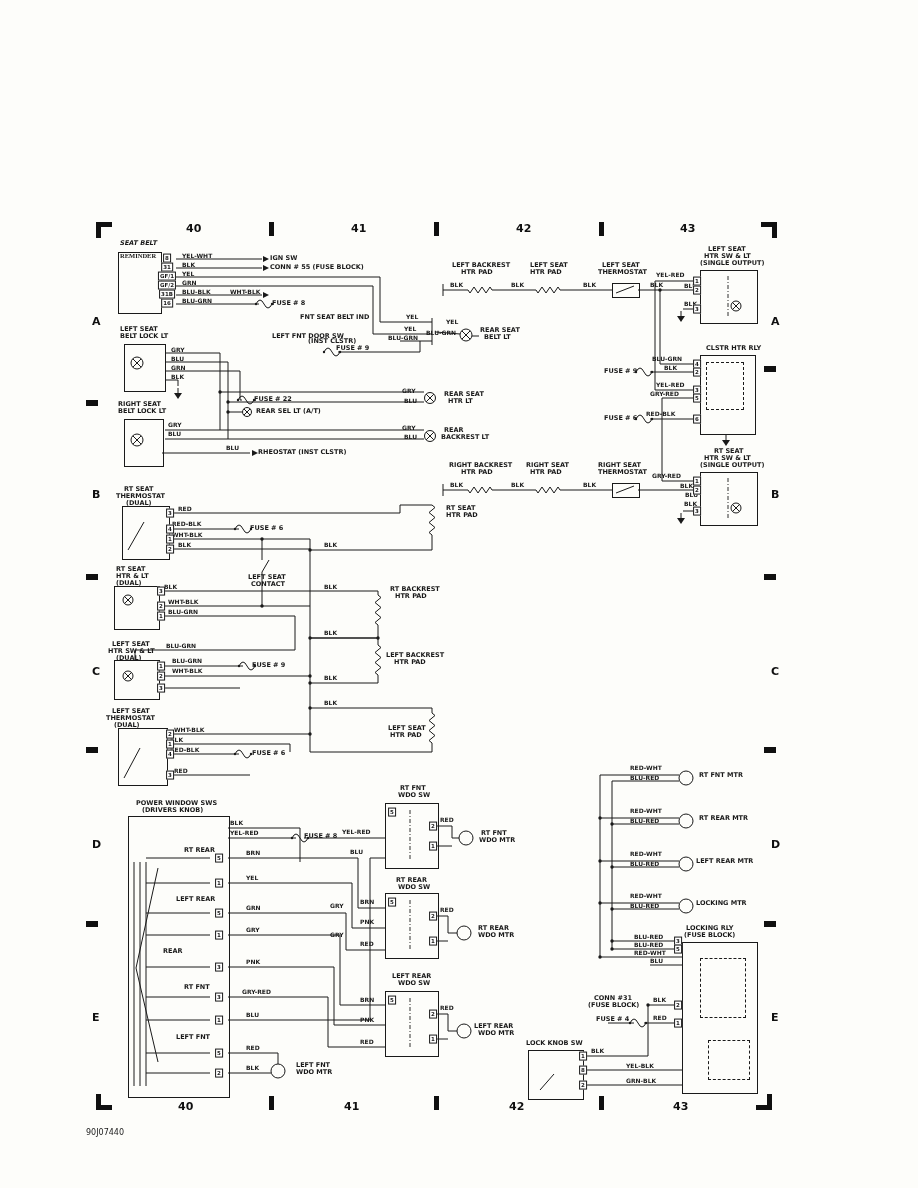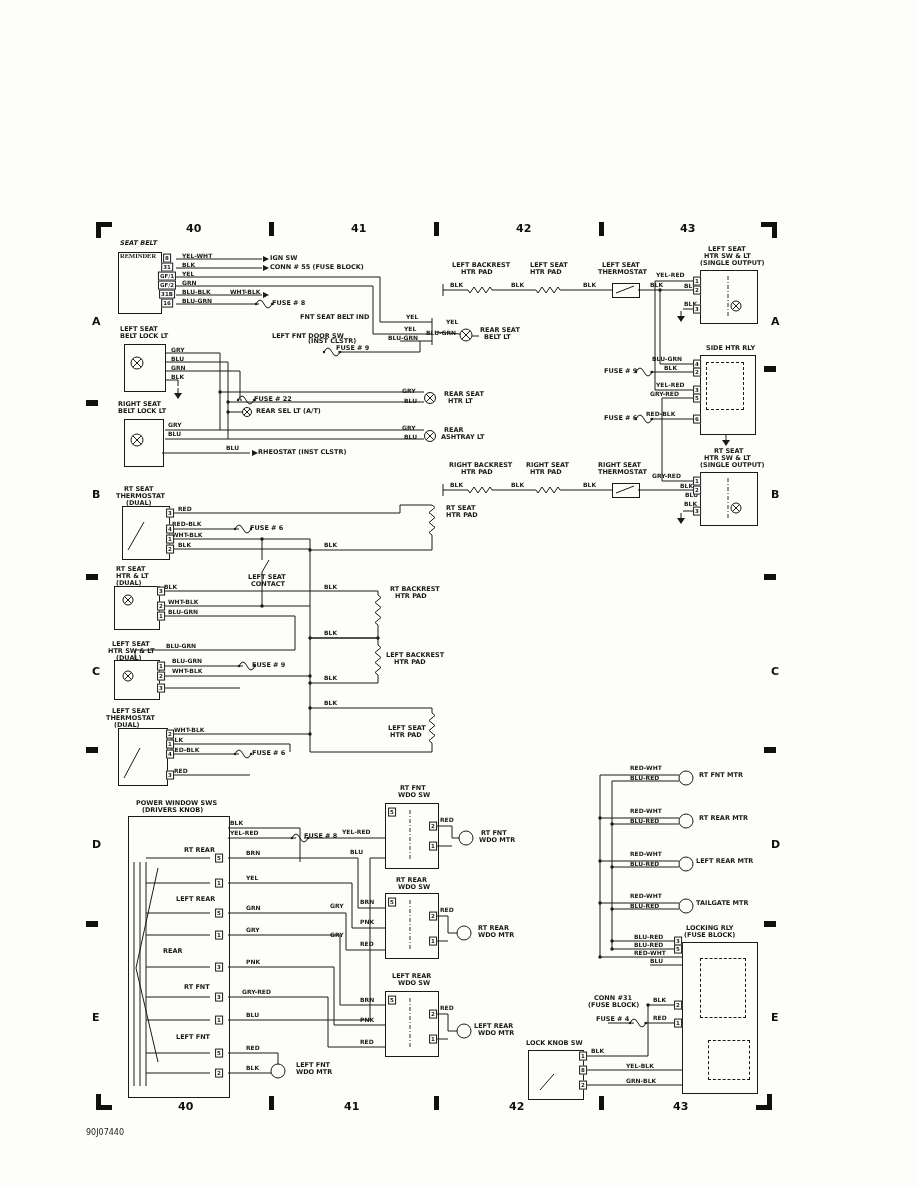--- a/index.html
+++ b/index.html
@@ -320,38 +320,38 @@
     <div class="lbl" style="left: 446px; top: 319px; font-size: 6px;">YEL</div>
     <div class="lbl" style="left: 480px; top: 327px;">REAR SEAT</div>
     <div class="lbl" style="left: 484px; top: 334px;">BELT LT</div>
     <div class="lbl" style="left: 402px; top: 388px; font-size: 6px;">GRY</div>
     <div class="lbl" style="left: 404px; top: 398px; font-size: 6px;">BLU</div>
     <div class="lbl" style="left: 444px; top: 391px;">REAR SEAT</div>
     <div class="lbl" style="left: 448px; top: 398px;">HTR LT</div>
     <div class="lbl" style="left: 402px; top: 425px; font-size: 6px;">GRY</div>
     <div class="lbl" style="left: 404px; top: 434px; font-size: 6px;">BLU</div>
     <div class="lbl" style="left: 444px; top: 427px;">REAR</div>
-    <div class="lbl" style="left: 441px; top: 434px;">ASHTRAY LT</div>
+    <div class="lbl" style="left: 441px; top: 434px;">BACKREST LT</div>
     <div class="lbl" style="left: 452px; top: 262px;">LEFT BACKREST</div>
     <div class="lbl" style="left: 461px; top: 269px;">HTR PAD</div>
     <div class="lbl" style="left: 530px; top: 262px;">LEFT SEAT</div>
     <div class="lbl" style="left: 530px; top: 269px;">HTR PAD</div>
     <div class="lbl" style="left: 602px; top: 262px;">LEFT SEAT</div>
     <div class="lbl" style="left: 598px; top: 269px;">THERMOSTAT</div>
     <div class="lbl" style="left: 450px; top: 282px; font-size: 6px;">BLK</div>
     <div class="lbl" style="left: 511px; top: 282px; font-size: 6px;">BLK</div>
     <div class="lbl" style="left: 583px; top: 282px; font-size: 6px;">BLK</div>
     <div class="lbl" style="left: 650px; top: 282px; font-size: 6px;">BLK</div>
     <div class="lbl" style="left: 708px; top: 246px;">LEFT SEAT</div>
     <div class="lbl" style="left: 704px; top: 253px;">HTR SW &amp; LT</div>
     <div class="lbl" style="left: 700px; top: 260px;">(SINGLE OUTPUT)</div>
     <div class="lbl" style="left: 656px; top: 272px; font-size: 6px;">YEL-RED</div>
     <div class="lbl" style="left: 684px; top: 283px; font-size: 6px;">BLU</div>
     <div class="lbl" style="left: 684px; top: 301px; font-size: 6px;">BLK</div>
-    <div class="lbl" style="left: 706px; top: 345px;">SIDE HTR RLY</div>
+    <div class="lbl" style="left: 706px; top: 345px;">CLSTR HTR RLY</div>
     <div class="lbl" style="left: 652px; top: 356px; font-size: 6px;">BLU-GRN</div>
     <div class="lbl" style="left: 664px; top: 365px; font-size: 6px;">BLK</div>
     <div class="lbl" style="left: 604px; top: 368px;">FUSE # 9</div>
     <div class="lbl" style="left: 656px; top: 382px; font-size: 6px;">YEL-RED</div>
     <div class="lbl" style="left: 650px; top: 391px; font-size: 6px;">GRY-RED</div>
     <div class="lbl" style="left: 646px; top: 411px; font-size: 6px;">RED-BLK</div>
     <div class="lbl" style="left: 604px; top: 415px;">FUSE # 6</div>
     <div class="lbl" style="left: 714px; top: 448px;">RT SEAT</div>
     <div class="lbl" style="left: 704px; top: 455px;">HTR SW &amp; LT</div>
     <div class="lbl" style="left: 700px; top: 462px;">(SINGLE OUTPUT)</div>
@@ -462,21 +462,21 @@
     <div class="lbl" style="left: 630px; top: 775px; font-size: 6px;">BLU-RED</div>
     <div class="lbl" style="left: 699px; top: 772px;">RT FNT MTR</div>
     <div class="lbl" style="left: 630px; top: 808px; font-size: 6px;">RED-WHT</div>
     <div class="lbl" style="left: 630px; top: 818px; font-size: 6px;">BLU-RED</div>
     <div class="lbl" style="left: 699px; top: 815px;">RT REAR MTR</div>
     <div class="lbl" style="left: 630px; top: 851px; font-size: 6px;">RED-WHT</div>
     <div class="lbl" style="left: 630px; top: 861px; font-size: 6px;">BLU-RED</div>
     <div class="lbl" style="left: 696px; top: 858px;">LEFT REAR MTR</div>
     <div class="lbl" style="left: 630px; top: 893px; font-size: 6px;">RED-WHT</div>
     <div class="lbl" style="left: 630px; top: 903px; font-size: 6px;">BLU-RED</div>
-    <div class="lbl" style="left: 696px; top: 900px;">TAILGATE MTR</div>
+    <div class="lbl" style="left: 696px; top: 900px;">LOCKING MTR</div>
     <div class="lbl" style="left: 686px; top: 925px;">LOCKING RLY</div>
     <div class="lbl" style="left: 684px; top: 932px;">(FUSE BLOCK)</div>
     <div class="lbl" style="left: 634px; top: 934px; font-size: 6px;">BLU-RED</div>
     <div class="lbl" style="left: 634px; top: 942px; font-size: 6px;">BLU-RED</div>
     <div class="lbl" style="left: 634px; top: 950px; font-size: 6px;">RED-WHT</div>
     <div class="lbl" style="left: 650px; top: 958px; font-size: 6px;">BLU</div>
     <div class="lbl" style="left: 594px; top: 995px;">CONN #31</div>
     <div class="lbl" style="left: 588px; top: 1002px;">(FUSE BLOCK)</div>
     <div class="lbl" style="left: 653px; top: 997px; font-size: 6px;">BLK</div>
     <div class="lbl" style="left: 596px; top: 1016px;">FUSE # 4</div>

